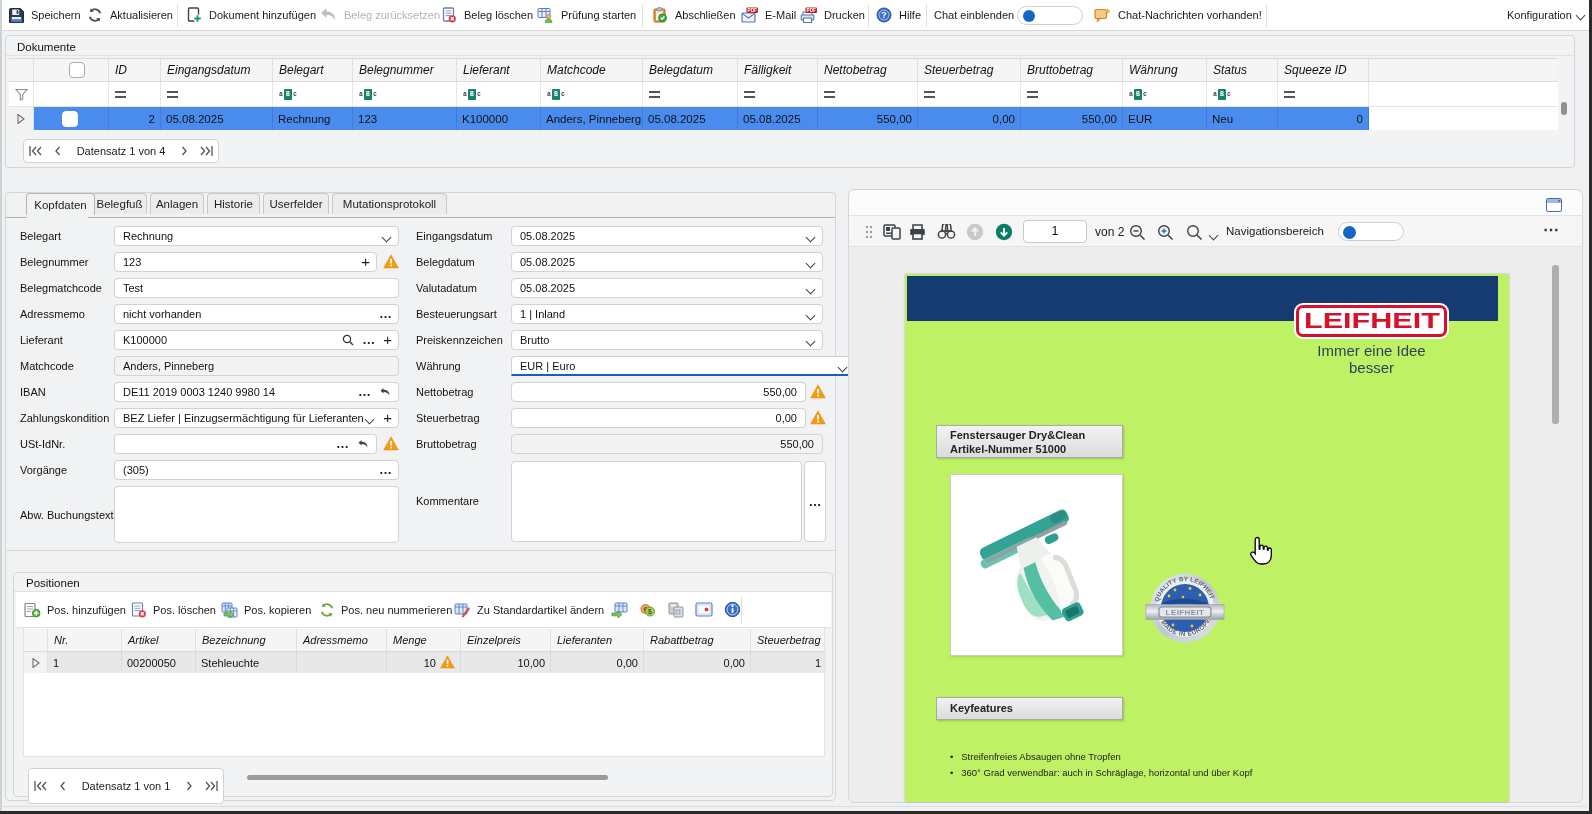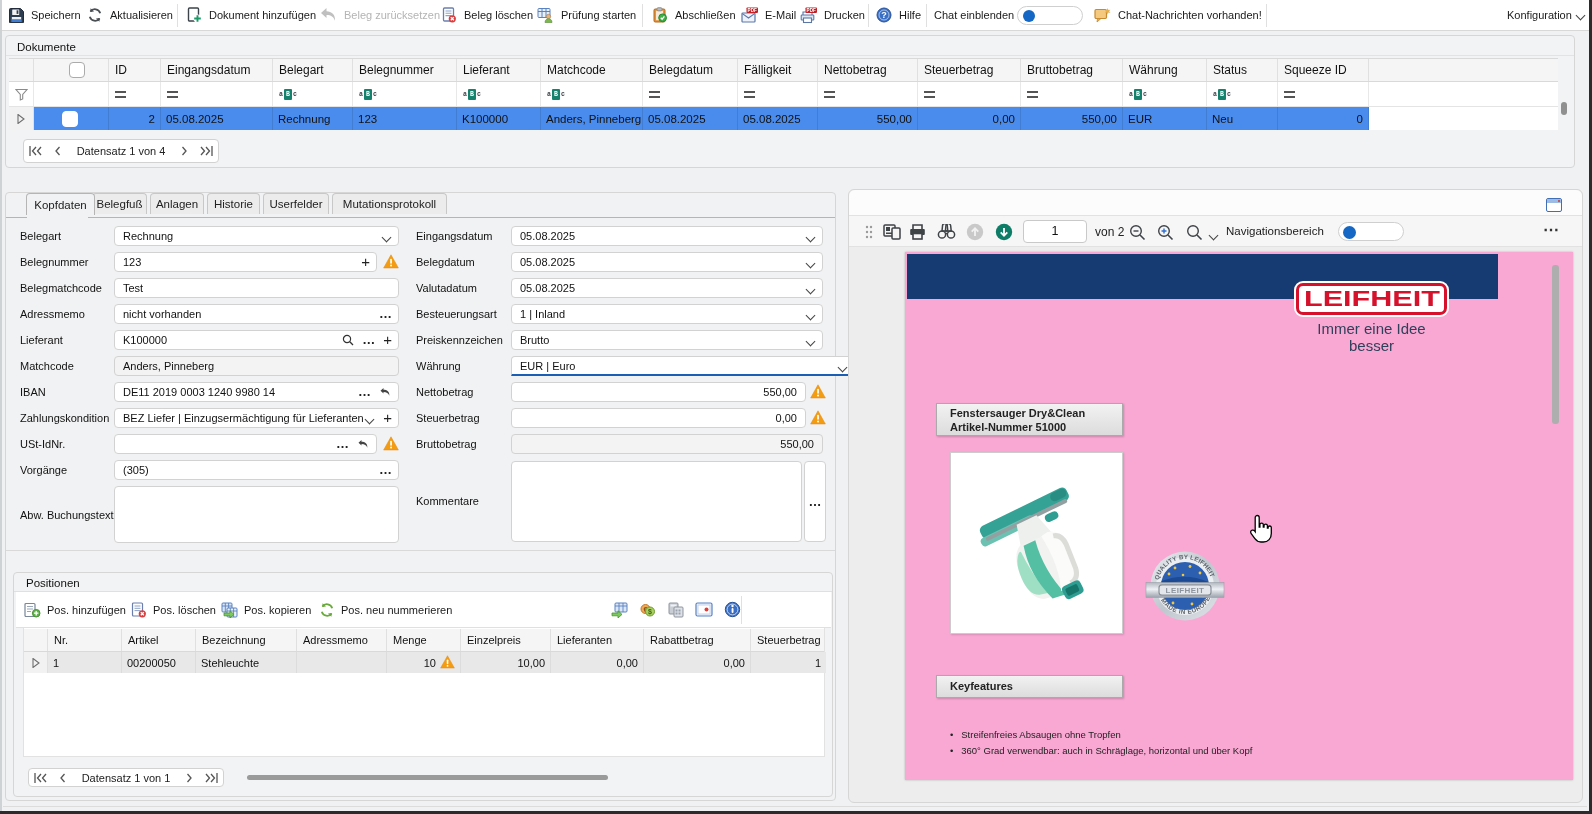--- a/index.html
+++ b/index.html
@@ -14,21 +14,21 @@
 
 #toolbar { position:absolute; left:0; top:0; width:1589px; height:31px; background:#fff; border-bottom:1px solid #d8d8d8; }
 .tbtn { position:absolute; top:0; height:30px; display:flex; align-items:center; gap:7px; font-size:11px; color:#1a1a1a; white-space:nowrap; }
 .tbtn.dis { color:#b4b4b4; }
 .tsep { position:absolute; top:4px; height:23px; width:1px; background:#e0e0e0; }
 
 .gbox { position:absolute; background:#f1f2f3; border:1px solid #d6d6d6; border-radius:4px; }
 .caption { font-size:11.5px; color:#111; }
 
 .gridhead { background:#f5f5f5; border-bottom:1px solid #d9d9d9; }
-.hcell { position:absolute; top:0; bottom:0; font-size:12px; color:#111; display:flex; align-items:center; padding-left:6px; border-right:1px solid #e0e0e0; overflow:hidden;}
+.hcell { position:absolute; top:0; bottom:0; font-size:12px; color:#111; display:flex; align-items:center; padding-left:6px; border-right:1px solid #e0e0e0; overflow:hidden;font-style:italic;}
 .fcell { position:absolute; top:0; bottom:0; border-right:1px solid #e8e8e8; display:flex; align-items:center; padding-left:6px;}
 .dcell { position:absolute; top:0; bottom:0; font-size:11.5px; display:flex; align-items:center; padding:0 5px; border-right:1px solid rgba(0,0,0,0.10); overflow:hidden; white-space:nowrap;}
 .dcell.num { justify-content:flex-end; }
 .eq span.e { display:inline-block; width:11px; height:7px; border-top:2px solid #555; border-bottom:2px solid #555; margin-top:1px; }
 .abc { display:flex; align-items:center; gap:1px; }
 .abc .a, .abc .c { font-size:6.5px; color:#3c4248; font-weight:bold; font-family:"Liberation Mono",monospace; }
 .abc .b { width:8px; height:11px; background:#16816c; color:#fff; font-size:6.5px; font-weight:bold; border-radius:1px; display:flex; align-items:center; justify-content:center; font-family:"Liberation Mono",monospace; }
 #posbox .hcell { font-size:11px; }
 #posbox .dcell { font-size:11px; }
 
@@ -480,20 +480,28 @@
           </svg>
         Pos. kopieren</span>
       <span class="pti" style="left:303px;">
         <svg width="16" height="16" viewBox="0 0 16 16">
             <path d="M13.2 6.2 A5.5 5.5 0 0 0 3.4 4.6" fill="none" stroke="#6aaa3c" stroke-width="1.8"></path>
             <path d="M3.6 1.2 L3.2 5 L7 4.4z" fill="#6aaa3c"></path>
             <path d="M2.8 9.8 A5.5 5.5 0 0 0 12.6 11.4" fill="none" stroke="#6aaa3c" stroke-width="1.8"></path>
             <path d="M12.4 14.8 L12.8 11 L9 11.6z" fill="#6aaa3c"></path>
           </svg>
         Pos. neu nummerieren</span>
+      <span class="pti" style="left:438px;">
+        <svg width="17" height="16" viewBox="0 0 17 16">
+            <rect x="1" y="2" width="12" height="10" rx="1" fill="#dbe7f7" stroke="#5b82c0"></rect>
+            <path d="M1 5 h12 M5 2 v10 M9 2 v10" stroke="#5b82c0" stroke-width="0.9"></path>
+            <path d="M8.5 13.5 L14.5 5.5 L16 6.6 L10 14.6 L8 15.2z" fill="#d9534f" stroke="#a33" stroke-width="0.5"></path>
+            <path d="M14.5 5.5 L16 6.6" stroke="#eee" stroke-width="0.8"></path>
+          </svg>
+        Zu Standardartikel ändern</span>
       <span class="pti" style="left:595px; gap:11px;">
         <svg width="17" height="16" viewBox="0 0 17 16">
             <rect x="4" y="1" width="12" height="9" rx="1" fill="#dbe7f7" stroke="#5b82c0"></rect>
             <path d="M4 4 h12 M8 1 v9 M12 1 v9" stroke="#5b82c0" stroke-width="0.9"></path>
             <path d="M1 11 h6 l0 -2.2 4 3.6 -4 3.6 0 -2.2 h-6z" fill="#7cc95e" stroke="#4a9337" stroke-width="0.8"></path>
           </svg>
         <svg width="18" height="16" viewBox="0 0 18 16">
             <circle cx="6.5" cy="7" r="4.5" fill="#f0a95a" stroke="#c07828" stroke-width="1"></circle>
             <text x="6.5" y="9.5" font-size="7" font-weight="bold" fill="#8a5214" text-anchor="middle">€</text>
             <circle cx="11" cy="9.5" r="4.5" fill="#a8d060" stroke="#6f9a2f" stroke-width="1"></circle>
@@ -550,21 +558,21 @@
             <rect x="7.2" y="4.8" width="1.7" height="5" rx="0.8" fill="#fff"></rect>
             <circle cx="8.05" cy="11.6" r="1" fill="#fff"></circle>
           </svg>
         <div class="dcell num" style="left:437px; width:90px; border-right-color:#dcdcdc;">10,00</div>
         <div class="dcell num" style="left:527px; width:93px; border-right-color:#dcdcdc;">0,00</div>
         <div class="dcell num" style="left:620px; width:107px; border-right-color:#dcdcdc;">0,00</div>
         <div class="dcell num" style="left:727px; width:75px; border-right:none; justify-content:flex-start; padding-left:64px;">1</div>
       </div>
     </div>
 
-    <div class="pager" style="left:14px; top:195px; width:196px; height:19px;">
+    <div class="pager" style="left:14px; top:195px; width:196px; height:36px;">
       <span class="pgi">
           <svg width="13" height="10" viewBox="0 0 13 10">
             <path d="M1 0 v10" stroke="#555" stroke-width="1.3"></path>
             <path d="M7 1 L3.5 5 L7 9 M12 1 L8.5 5 L12 9" fill="none" stroke="#555" stroke-width="1.3"></path>
           </svg>
         </span>
       <span class="pgi">
           <svg width="7" height="10" viewBox="0 0 7 10">
             <path d="M5.5 1 L2 5 L5.5 9" fill="none" stroke="#555" stroke-width="1.3"></path>
           </svg>
@@ -650,21 +658,21 @@
       </svg>
     <span class="chev abs" style="left:361px; top:12px;"></span>
     <div class="abs" style="left:377px; top:9px; font-size:11.5px; color:#1a1a1a;">Navigationsbereich</div>
     <div class="abs" style="left:489px; top:6px; width:66px; height:19px; border:1px solid #cfcfcf; border-radius:10px; background:#fff;">
       <div class="abs" style="left:4px; top:2.5px; width:13px; height:13px; border-radius:50%; background:#1467c4;"></div>
     </div>
     <div class="abs" style="left:694px; top:4px; font-size:16px; letter-spacing:1px; color:#333; font-weight:bold;">⋯</div>
   </div>
 
   <div id="pdfdoc" class="abs" style="left:0; top:58px; width:100%; height:555px; overflow:hidden;">
-    <div class="abs" style="left:56px; top:4px; width:668px; height:528px; background:#f9a8d4; box-shadow:0 0 2px rgba(0,0,0,0.25);">
+    <div class="abs" style="left:56px; top:26px; width:604px; height:528px; background:#bef264; box-shadow:0 0 2px rgba(0,0,0,0.25);">
 
       <div class="abs" style="left:2px; top:2px; width:591px; height:45px; background:#163a72;"></div>
 
       <div class="abs" style="left:391px; top:31px; width:151px; height:32px; background:#fff; border:3px solid #d6112c; border-radius:7px; box-shadow:0 0 0 2px #fff; display:flex; align-items:center; justify-content:center;">
         <svg width="140" height="24" viewBox="0 0 140 24">
             <text x="70" y="20" text-anchor="middle" textLength="136" lengthAdjust="spacingAndGlyphs" font-family="Liberation Sans" font-size="23" font-weight="bold" fill="#d6112c" transform="scale(1,0.95)">LEIFHEIT</text>
           </svg>
       </div>
       <div class="abs" style="left:391px; top:68px; width:151px; text-align:center; font-size:15px; color:#30405a;">Immer eine Idee besser</div>
 

